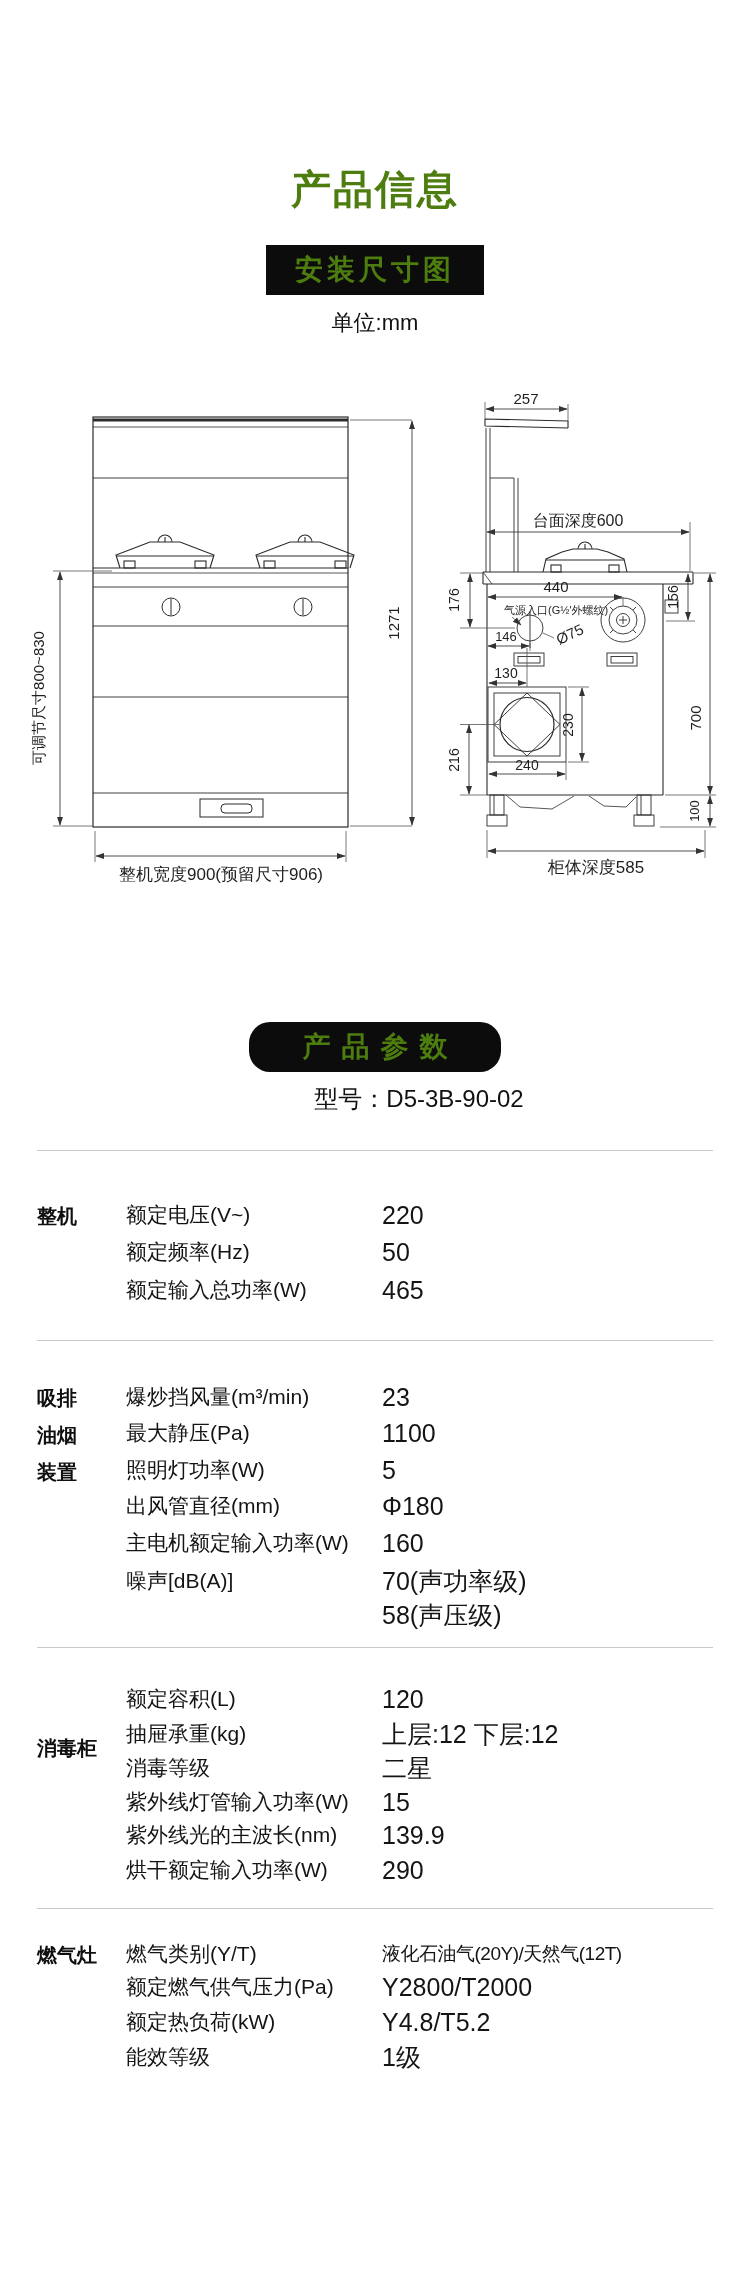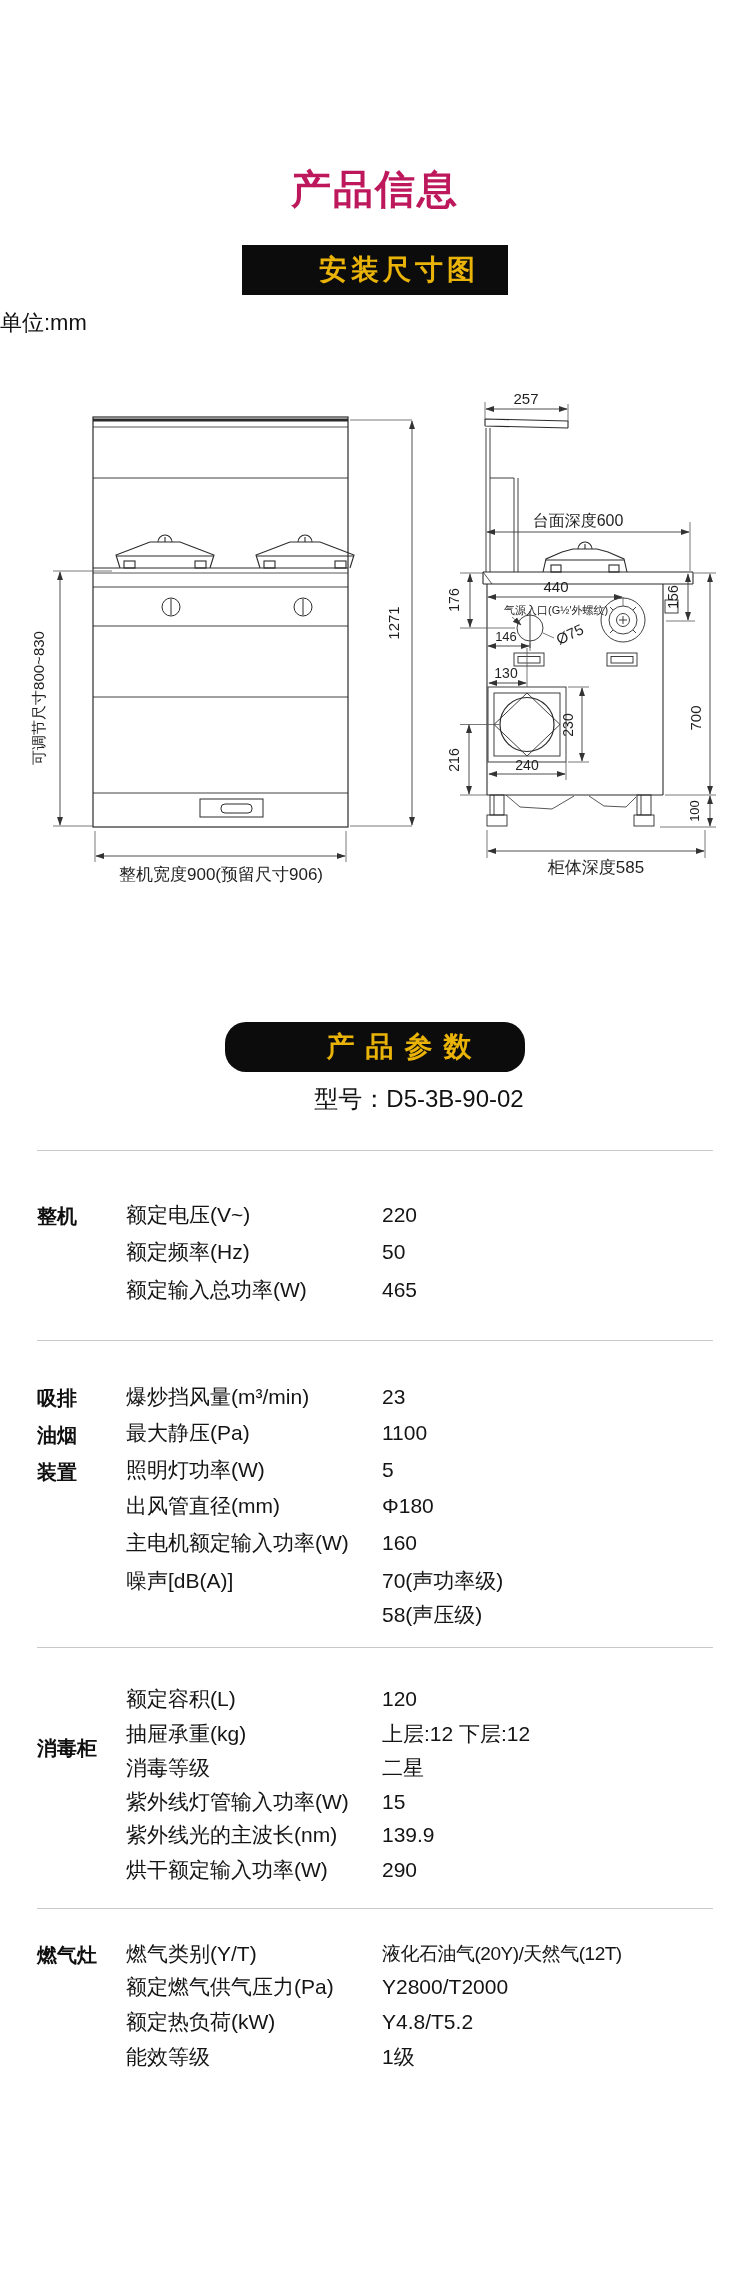--- a/index.html
+++ b/index.html
@@ -1,33 +1,33 @@
 <!DOCTYPE html>
 <html><head>
 <meta charset="utf-8">
 <style>
   html,body{margin:0;padding:0;background:#fff;}
   body{font-family:"Liberation Sans","DejaVu Sans",sans-serif;color:#1a1a1a;}
   .page{position:relative;width:750px;height:2278px;background:#fff;overflow:hidden;margin:0 auto;}
   .page-title{position:absolute;top:162px;left:0;width:750px;text-align:center;
-    font-size:40px;font-weight:800;letter-spacing:2px;color:#be185d;}
+    font-size:40px;font-weight:800;letter-spacing:2px;color:#4d7c0f;}
   .badge{position:absolute;left:50%;transform:translateX(-50%);height:50px;background:#0c0c0c;
-    color:#eab308;display:flex;align-items:center;justify-content:center;font-weight:600;padding-left:48px;}
+    color:#4d7c0f;display:flex;align-items:center;justify-content:center;font-weight:600;}
   .badge-install{top:245px;width:218px;font-size:28px;letter-spacing:4px;}
   .badge-params{top:1022px;width:252px;font-size:28px;letter-spacing:11px;text-indent:11px;border-radius:21px;}
-  .unit-note{position:absolute;top:308px;left:0;width:750px;font-size:22px;color:#111;}
+  .unit-note{position:absolute;top:308px;left:0;width:750px;text-align:center;font-size:22px;color:#111;}
   .model-line{position:absolute;top:1083px;left:0;width:750px;text-align:center;font-size:24px;color:#111;padding-left:44px;}
   .drawing-wrap{position:absolute;top:390px;left:0;width:750px;height:510px;}
   svg text{fill:#1f1f1f;font-family:"Liberation Sans","DejaVu Sans",sans-serif;}
   .divider{position:absolute;left:37px;width:676px;height:1px;background:#c9c9c9;}
   .sec-title{position:absolute;left:37px;font-size:20px;font-weight:700;color:#0f0f0f;
     white-space:pre-line;line-height:37px;}
   .srow{position:absolute;left:0;width:750px;}
   .spec-label{position:absolute;left:126px;font-size:21px;color:#141414;white-space:pre-line;line-height:34px;}
-  .spec-value{position:absolute;left:382px;font-size:21px;color:#141414;white-space:pre-line;line-height:34px;}
+  .spec-value{position:absolute;left:382px;font-size:25px;color:#141414;white-space:pre-line;line-height:34px;}
   [data-bind="specs.sections.3.rows.0.value"]{font-size:19px;letter-spacing:-0.5px;}
 </style>
 </head>
 <body>
 
 <div class="page">
 
   <div class="page-title" data-bind="page.title">产品信息</div>
 
   <div class="badge badge-install">

